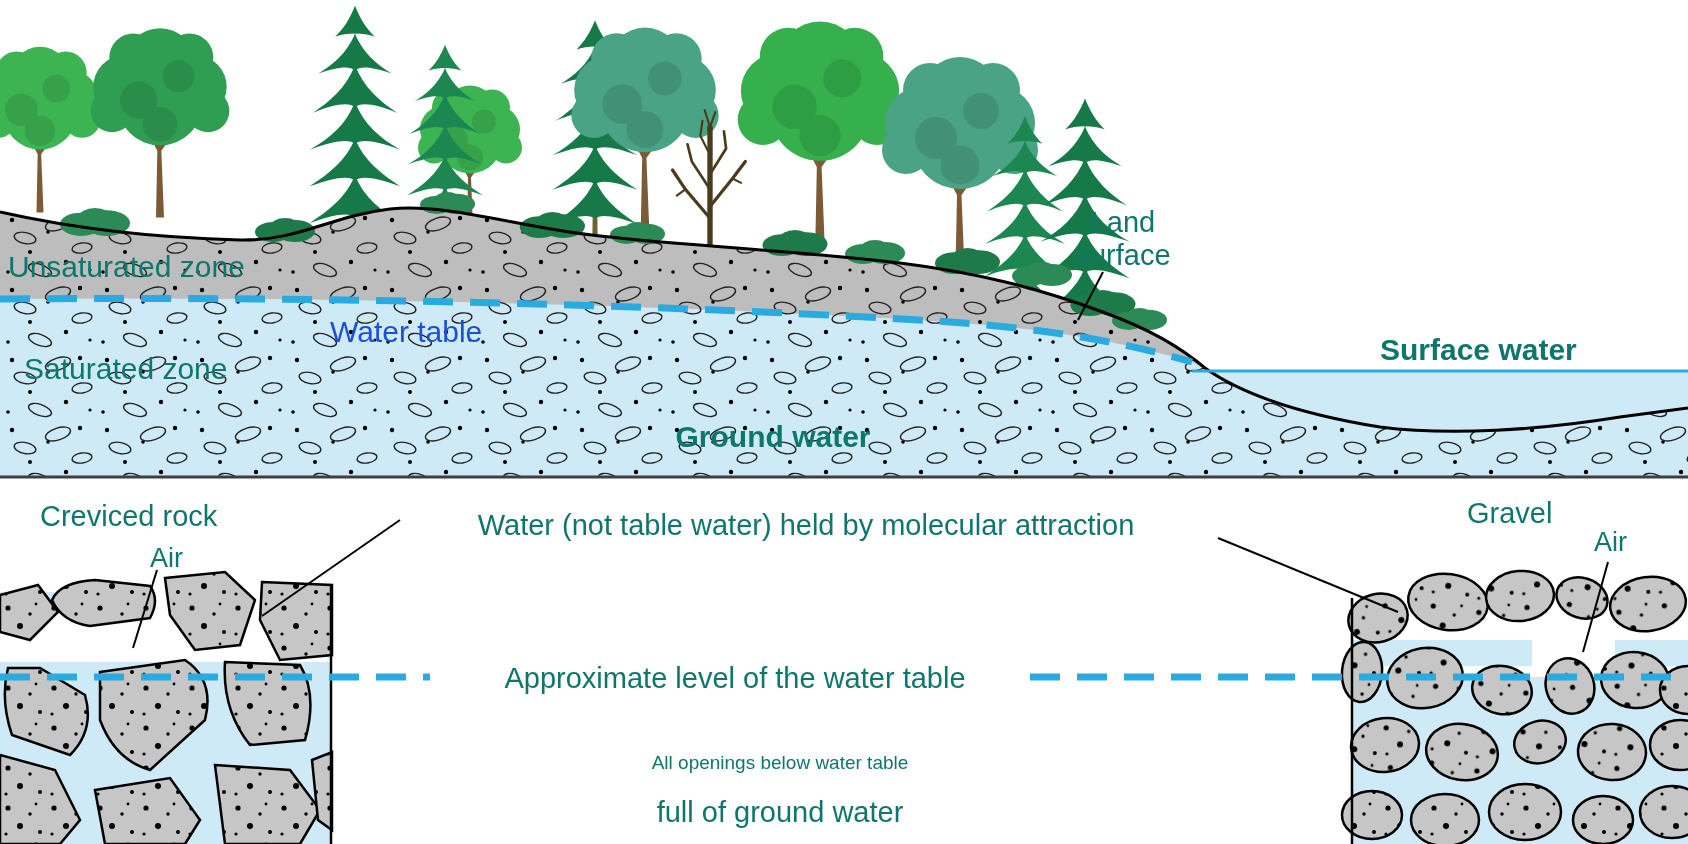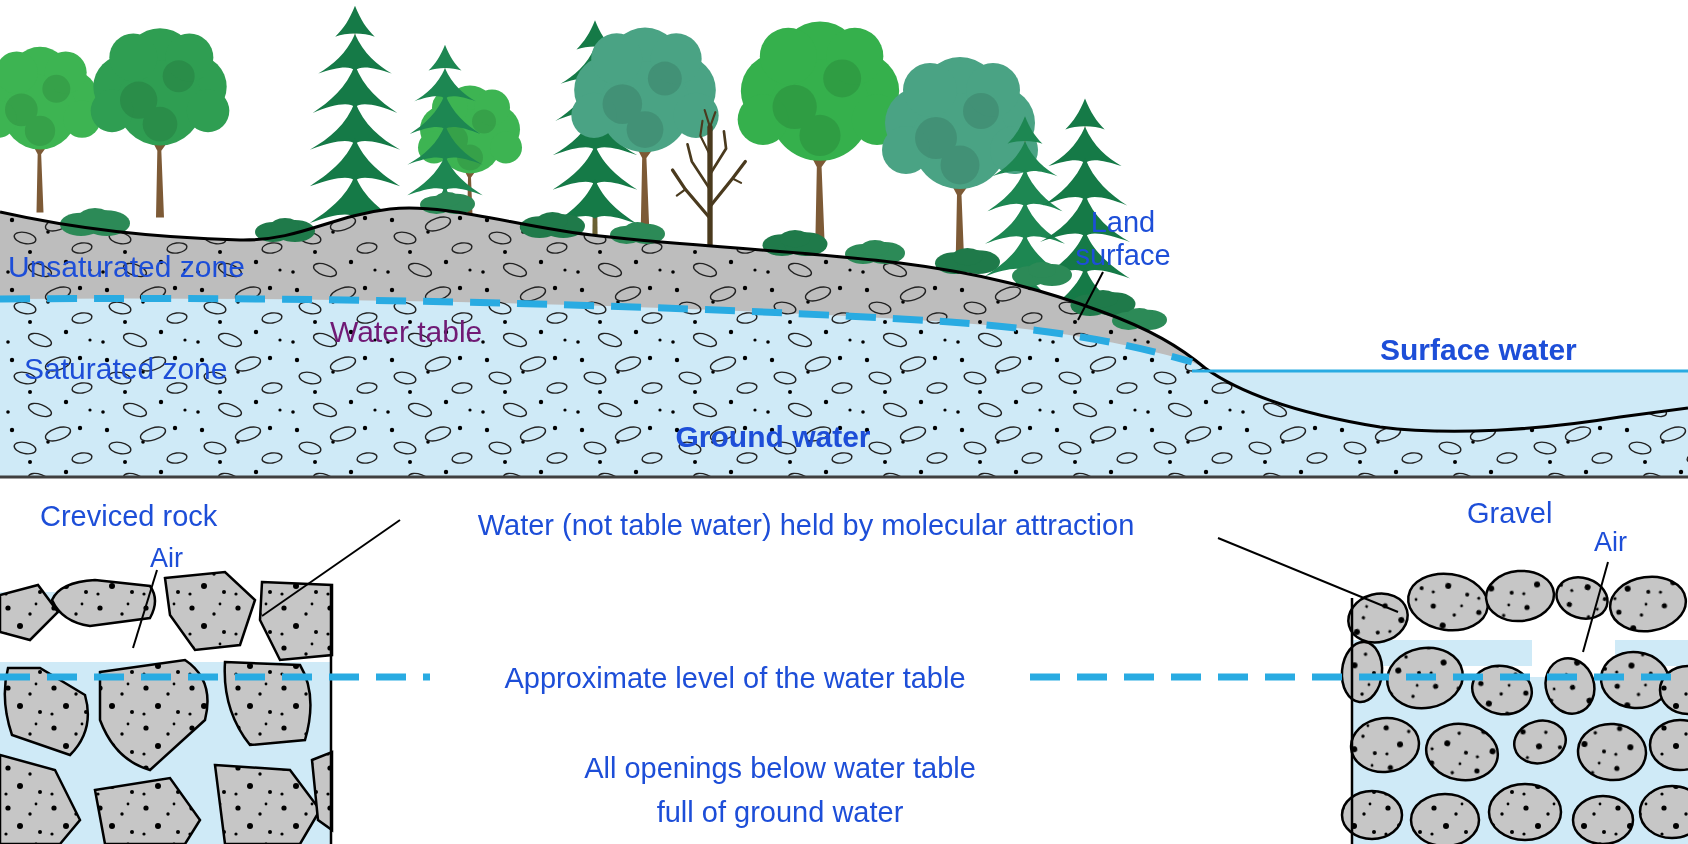--- a/index.html
+++ b/index.html
@@ -1,20 +1,20 @@
 <!DOCTYPE html>
 <html><head>
 <meta charset="utf-8">
 <style>
   html,body{margin:0;padding:0;background:#fff;}
   .stage{position:relative;width:1688px;height:844px;background:#ffffff;overflow:hidden;
          font-family:"Liberation Sans",sans-serif;}
   .stage svg.canvas{position:absolute;left:0;top:0;}
-  .lbl{position:absolute;color:#1d4ed8;font-size:29px;line-height:1.15;white-space:nowrap;z-index:5;}
-  .lbl.blue{color:#701a75;}
+  .lbl{position:absolute;color:#0f766e;font-size:29px;line-height:1.15;white-space:nowrap;z-index:5;}
+  .lbl.blue{color:#1d4ed8;}
   .lbl.bold{font-weight:bold;}
   .lbl.center{transform:translateX(-50%);}
   .lbl.wrap{white-space:normal;text-align:center;}
 </style>
 </head>
 <body>
 
 <div class="stage">
 
 <svg class="canvas" width="1688" height="844" viewBox="0 0 1688 844">
@@ -231,21 +231,21 @@
 
 <div class="lbl" style="left:40px;top:500px;font-size:29px;">Creviced rock</div>
 
 <div class="lbl" style="left:150px;top:543px;font-size:27px;">Air</div>
 
 <div class="lbl center" style="left:806px;top:509px;font-size:29px;">Water (not table water) held by molecular attraction</div>
 
 
 <div class="lbl center" style="left:735px;top:662px;font-size:29px;">Approximate level of the water table</div>
 
-<div class="lbl center" style="left:780px;top:752px;font-size:29px;">All openings below water table</div>
+<div class="lbl center" style="left:780px;top:752px;font-size:19px;">All openings below water table</div>
 
 <div class="lbl center" style="left:780px;top:796px;font-size:29px;">full of ground water</div>
 
 <div class="lbl" style="left:1467px;top:497px;font-size:29px;">Gravel</div>
 
 <div class="lbl" style="left:1594px;top:527px;font-size:27px;">Air</div>
 
 </div>
 
 </body></html>

